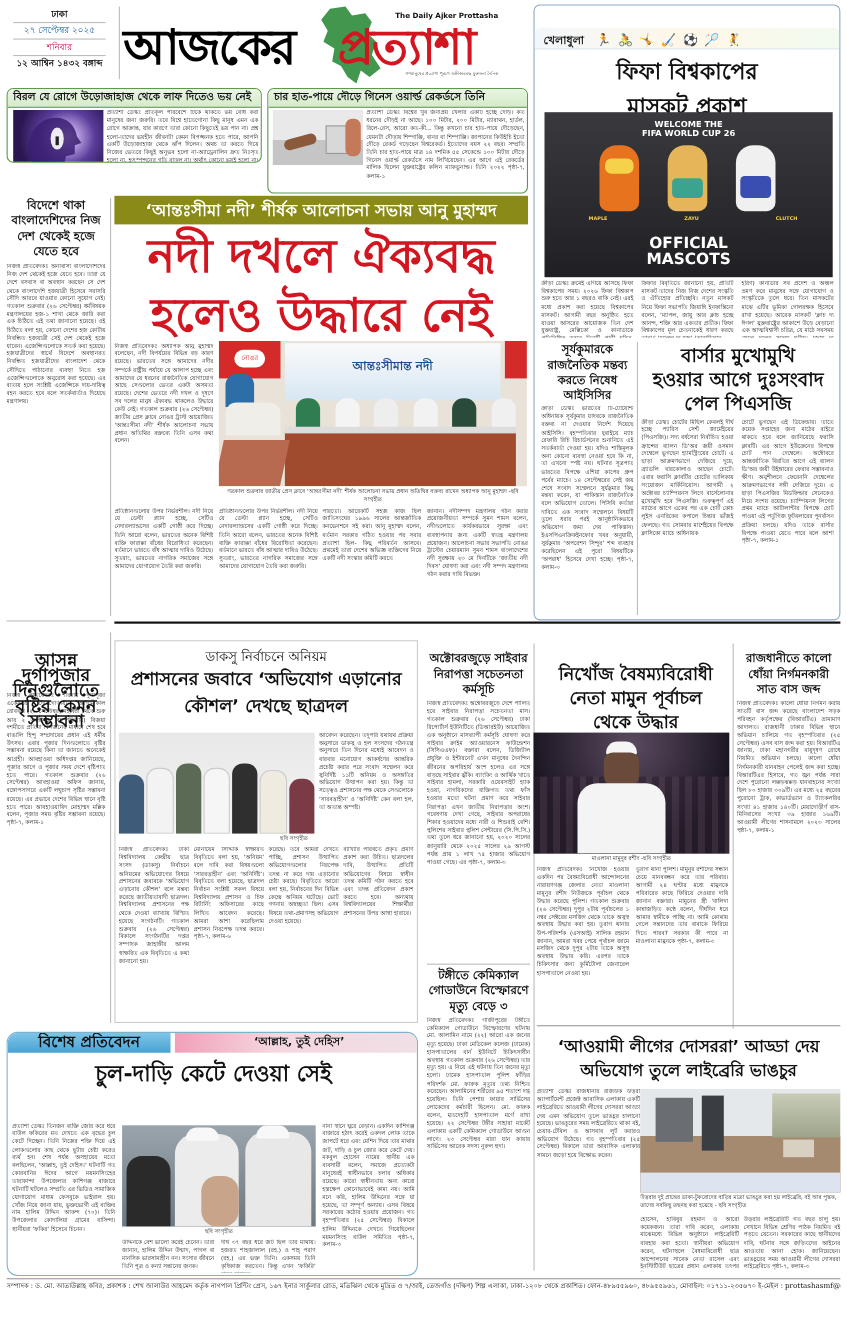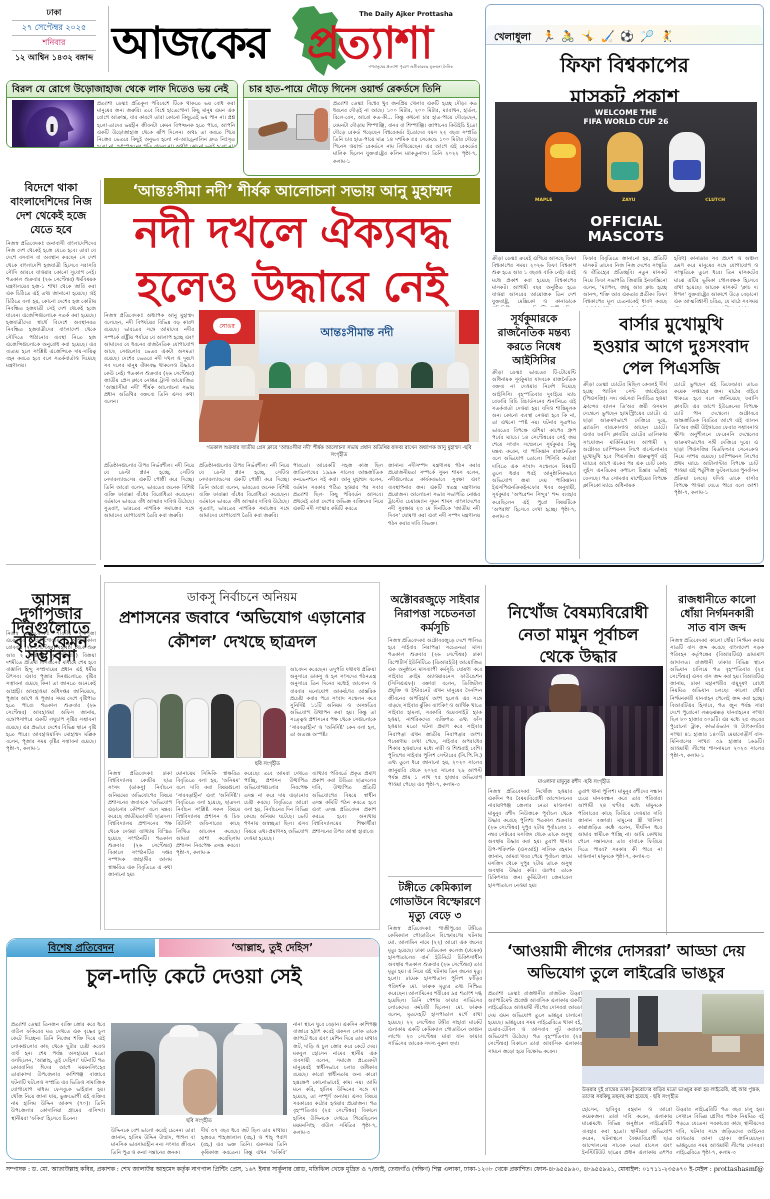--- a/index.html
+++ b/index.html
@@ -24,21 +24,21 @@
   .green-box { border: 1.5px solid #5a9a4a; border-radius: 6px; background: #fff; overflow: hidden; }
   .green-head { background: linear-gradient(#eaf5e4,#d5ebc8); font-size: 9.5px; font-weight: bold; line-height: 16px; padding-left: 5px; color: #111; border-bottom: 1px solid #5a9a4a; white-space: nowrap; overflow: hidden; }
 
   .olive-bar { background: #8a8a18; color: #fff; font-size: 15px; font-weight: bold; text-align: center; line-height: 26px; }
   .red-big { color: #d2151f; font-weight: bold; text-align: center; font-size: 42px; line-height: 54px; }
 
   .sports-box { border: 1px solid #8aa9c9; border-radius: 6px; background: #fff; }
   .sports-tab { background: linear-gradient(90deg,#f3f7fb,#fff7e8,#f2fbf0); border-bottom: 1px solid #b7c9da; height: 20px; border-radius: 6px 6px 0 0; margin-top: 20px; }
 
   .sp-box { border: 1.5px solid #7bb3cf; border-radius: 10px; background: #fff; overflow: hidden; }
-  .tag-blue { background: linear-gradient(#7fc4e8,#4aa3d3); color: #111; font-size: 10px; font-weight: bold; text-align: center; line-height: 18px; text-decoration: underline; }
+  .tag-blue { background: linear-gradient(#7fc4e8,#4aa3d3); color: #111; font-size: 14px; font-weight: bold; text-align: center; line-height: 18px; }
   .tag-pink { background: linear-gradient(90deg,#f0a0b8,#f5d6df 40%,#f0e0e6); color: #111; font-size: 10px; font-weight: bold; text-align: center; line-height: 18px; }
 
   .footer { font-size: 6px; line-height: 12px; white-space: nowrap; overflow: hidden; color: #111; border-top: 1px solid #999; }
 </style>
 </head>
 <body>
 
 <div class="abs date-block">
   <div style="font-weight:bold;">ঢাকা</div>
   <div class="sep"></div>

